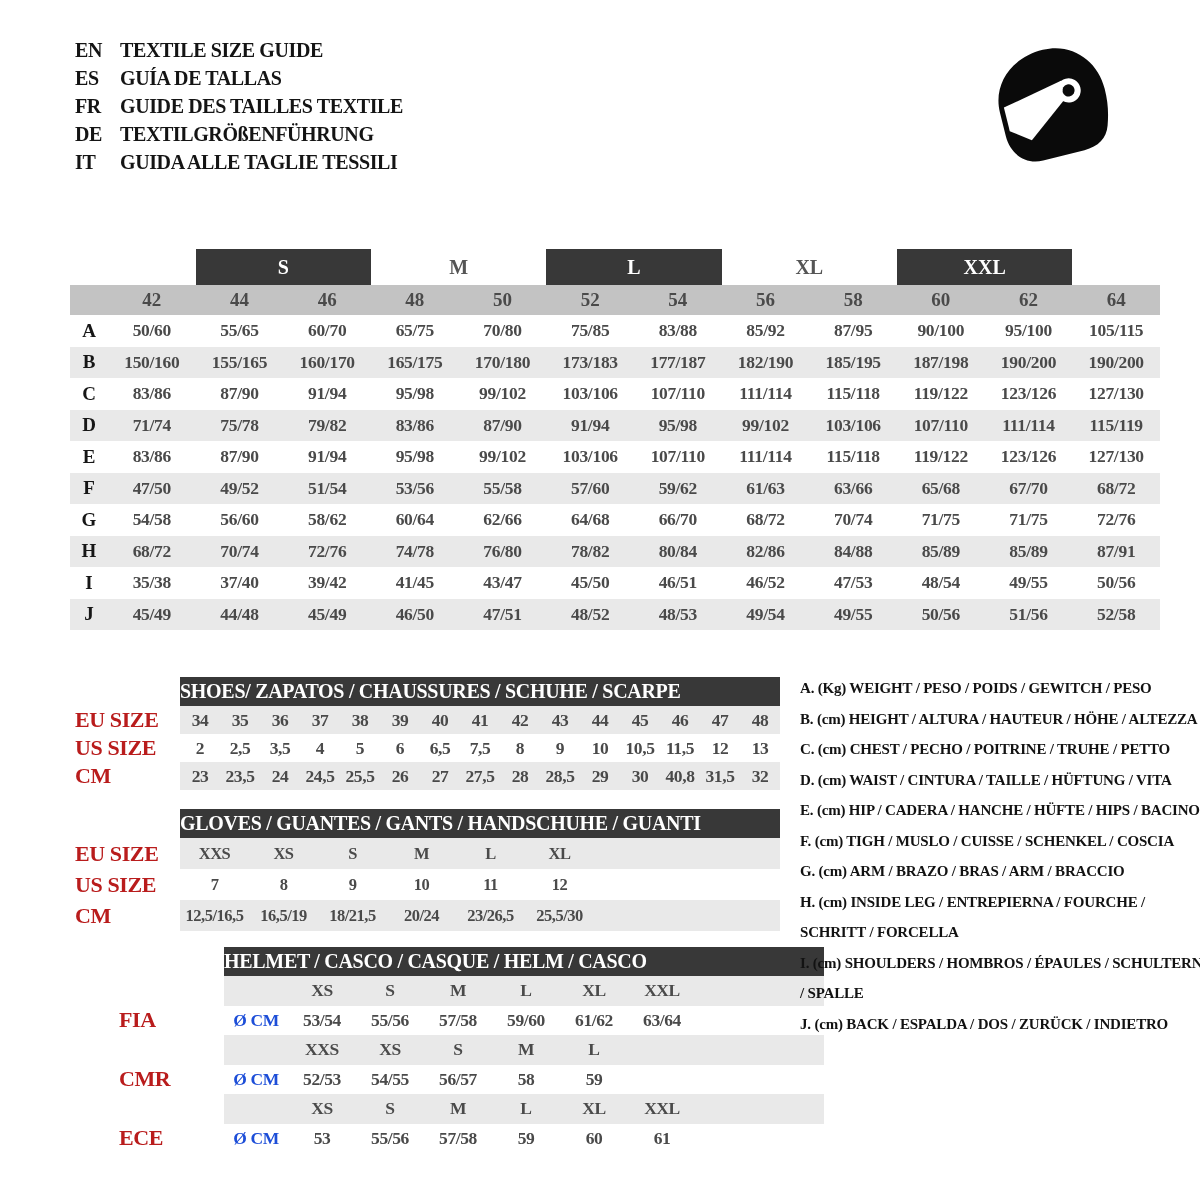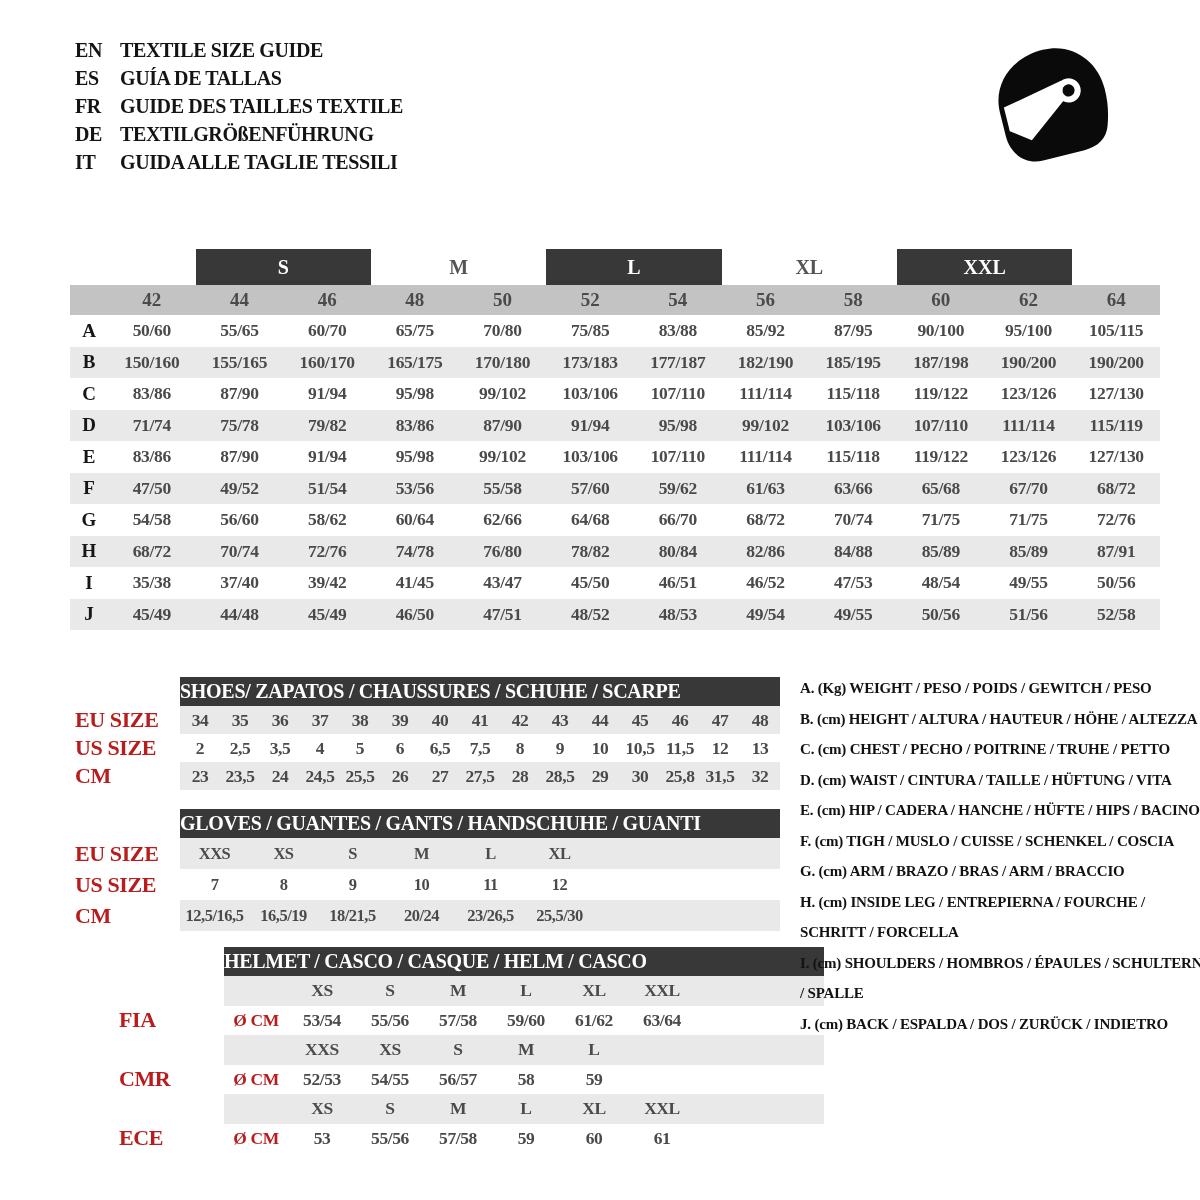--- a/index.html
+++ b/index.html
@@ -45,21 +45,21 @@
   #gloves-section .sec-row{height:31px;}
   #helmet-section .sec-row{height:29.5px;}
   .sec-cells{width:600px;flex:none;display:grid;align-items:center;}
   .sec-cells.shaded{background:#e9e9e9;}
   .cells-shoes{grid-template-columns:repeat(15,1fr);}
   .cells-gloves{grid-template-columns:repeat(6,69px) 1fr;}
   .cells-helmet{grid-template-columns:64px repeat(6,68px) 1fr;}
   .sec-cells .cell{text-align:center;font-weight:bold;font-size:17.5px;
                    color:#4a4a4a;letter-spacing:-0.4px;}
   .cells-gloves .cell{font-size:16.5px;letter-spacing:-0.5px;}
-  .cells-helmet .first{color:#b91c1c;}
+  .cells-helmet .first{color:#1d4ed8;}
 
   
   #legend{position:absolute;left:800px;top:673px;width:405px;}
   .legend-item{font-weight:bold;font-size:15px;line-height:30.5px;
                color:#121212;letter-spacing:-0.2px;}
 </style>
 </head>
 <body>
 
 <div class="page">
@@ -330,21 +330,21 @@
           <div class="cell">24</div>
           <div class="cell">24,5</div>
           <div class="cell">25,5</div>
           <div class="cell">26</div>
           <div class="cell">27</div>
           <div class="cell">27,5</div>
           <div class="cell">28</div>
           <div class="cell">28,5</div>
           <div class="cell">29</div>
           <div class="cell">30</div>
-          <div class="cell">25,8</div>
+          <div class="cell">40,8</div>
           <div class="cell">31,5</div>
           <div class="cell">32</div>
         </div>
       </div>
     </div>
 
   <div id="gloves-section" class="section">
     <div class="sec-title-row">
       <div class="sec-label"></div>
       <div class="sec-title">GLOVES / GUANTES / GANTS / HANDSCHUHE / GUANTI</div>

